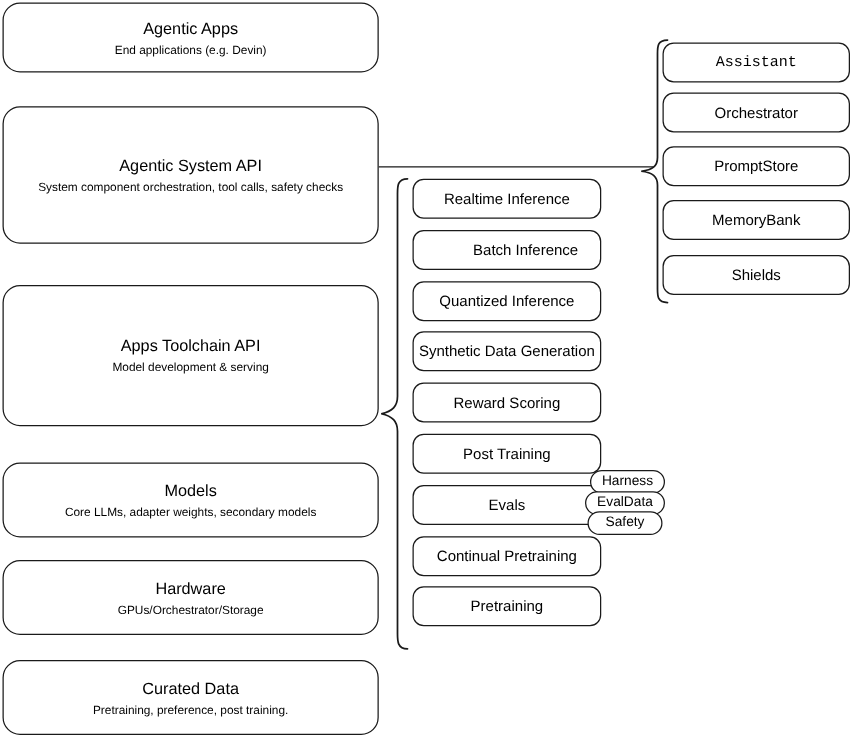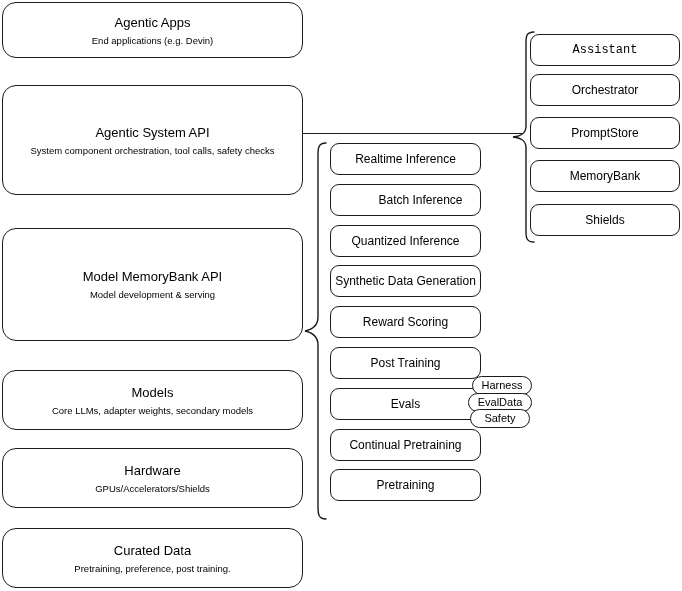--- a/index.html
+++ b/index.html
@@ -116,32 +116,32 @@
     <div class="title">Agentic Apps</div>
     <div class="subtitle">End applications (e.g. Devin)</div>
   </div>
 
   <div class="node layer-box" style="top:85px; height:110px;">
     <div class="title">Agentic System API</div>
     <div class="subtitle">System component orchestration, tool calls, safety checks</div>
   </div>
 
   <div class="node layer-box" style="top:228px; height:113px;">
-    <div class="title">Model MemoryBank API</div>
+    <div class="title">Apps Toolchain API</div>
     <div class="subtitle">Model development &amp; serving</div>
   </div>
 
   <div class="node layer-box" style="top:370px; height:60px;">
     <div class="title">Models</div>
     <div class="subtitle">Core LLMs, adapter weights, secondary models</div>
   </div>
 
   <div class="node layer-box" style="top:448px; height:60px;">
     <div class="title">Hardware</div>
-    <div class="subtitle">GPUs/Accelerators/Shields</div>
+    <div class="subtitle">GPUs/Orchestrator/Storage</div>
   </div>
 
   <div class="node layer-box" style="top:528px; height:60px;">
     <div class="title">Curated Data</div>
     <div class="subtitle">Pretraining, preference, post training.</div>
   </div>
 
   <div class="connector" style="left:303px; top:133px; width:220px; height:1px;"></div>
 
   <div class="brace" style="left:302px; top:141px;">

